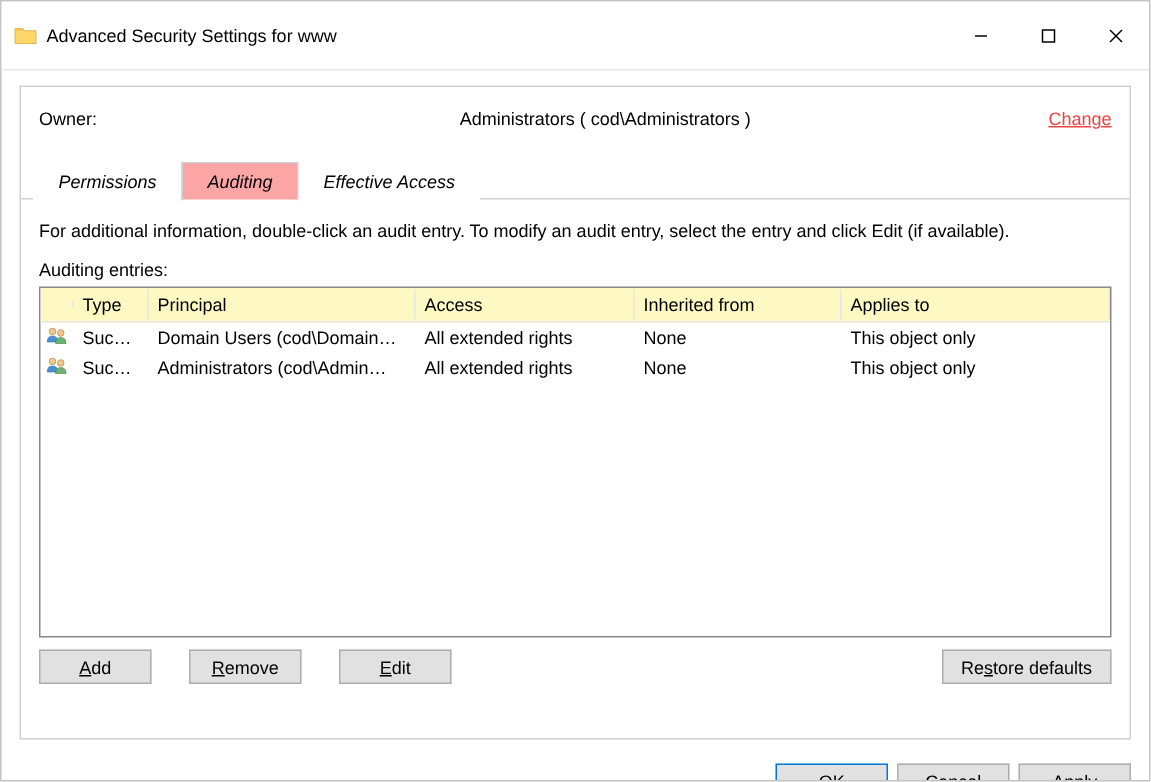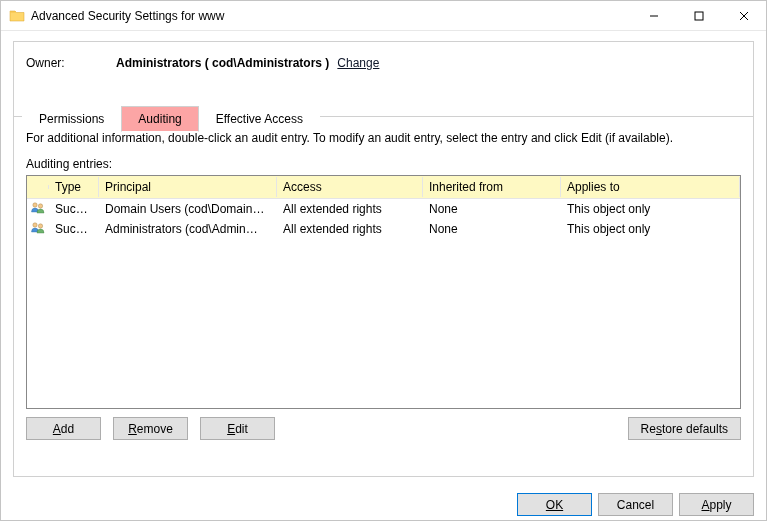--- a/index.html
+++ b/index.html
@@ -8,21 +8,21 @@
     font-family: "Segoe UI", Tahoma, sans-serif;
     font-size: 12px;
     background: #fff;
     color: #000;
     width: 767px;
     height: 521px;
     overflow: hidden;
     border: 1px solid #c4c4c4;
   }
   .titlebar {
-    height: 30px;
+    height: 46px;
     display: flex;
     align-items: center;
     padding-left: 8px;
     background: #fff;
     border-bottom: 1px solid #e8e8e8;
     justify-content: space-between;
   }
   .titlebar .folder-icon {
     width: 16px; height: 16px;
     margin-right: 6px;
@@ -46,40 +46,42 @@
     border: 1px solid #d0d0d0;
     background: #fff;
     padding: 14px 12px 10px 12px;
     height: 436px;
     position: relative;
   }
   .owner-row {
     display: flex;
     align-items: center;
     margin-bottom: 20px;
+    justify-content: space-between;
   }
   .owner-label { width: 90px; }
-  .owner-value { margin-right: 8px; font-weight: bold; }
-  .link { color: #0f172a; text-decoration: underline; cursor: pointer; }
+  .owner-value { margin-right: 8px; }
+  .link { color: #ef4444; text-decoration: underline; cursor: pointer; }
   .tabs {
     display: flex;
     border-bottom: 1px solid #d0d0d0;
     margin-bottom: 14px;
     margin-left: -12px;
     margin-right: -12px;
     padding-left: 8px;
   }
   .tab {
     padding: 5px 16px;
     border: 1px solid transparent;
     border-bottom: none;
     position: relative;
-    top: 16px;
+    top: 2px;
     cursor: default;
     background: #fff;
+    font-style: italic;
   }
   .tab.active {
     border-color: #d0d0d0;
     border-bottom: 1px solid #fff;
     background: #fca5a5;
   }
   .desc { margin-bottom: 12px; }
   .list-label { margin-bottom: 4px; }
   .listbox {
     border: 1px solid #888;
@@ -112,21 +114,21 @@
   .c-inherited { width: 138px; flex: 0 0 138px; }
   .c-applies { flex: 1; }
   .listrow {
     height: 20px;
   }
   .grp-icon {
     width: 16px; height: 16px;
   }
   .btnrow {
     display: flex;
-    gap: 12px;
+    gap: 25px;
     margin-top: 8px;
   }
   .btn {
     border: 1px solid #adadad;
     background: #e1e1e1;
     height: 23px;
     min-width: 75px;
     padding: 0 12px;
     font: inherit;
     cursor: default;

